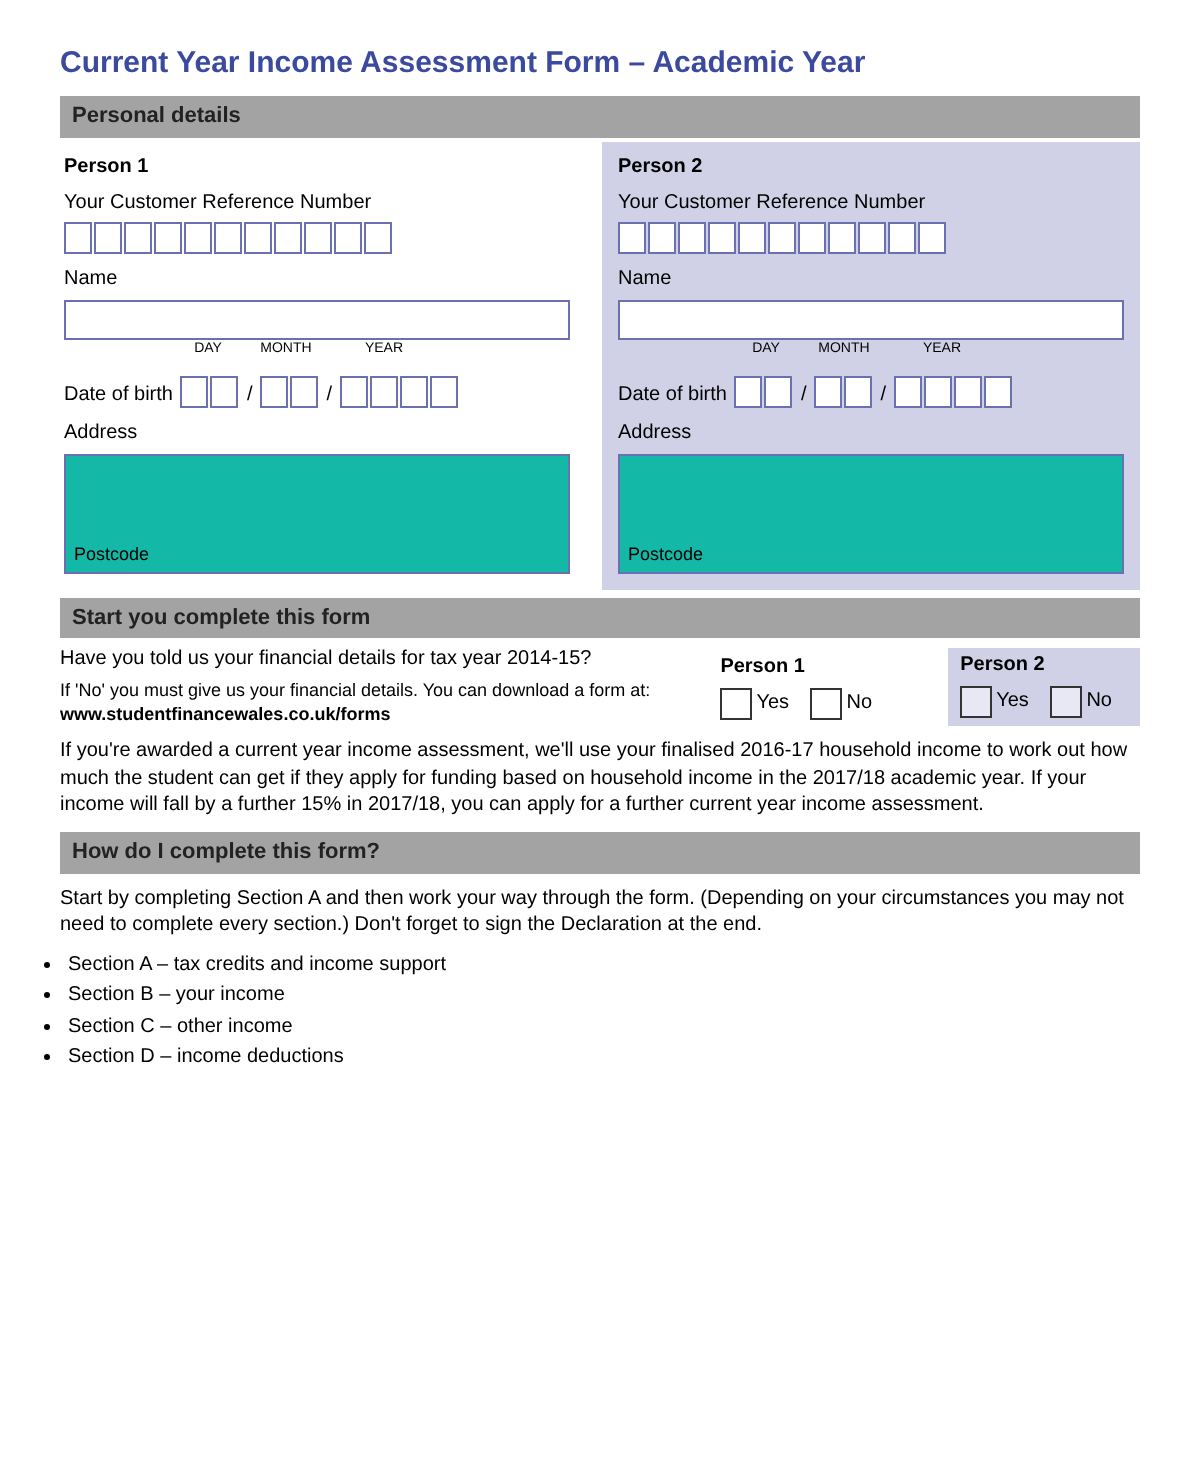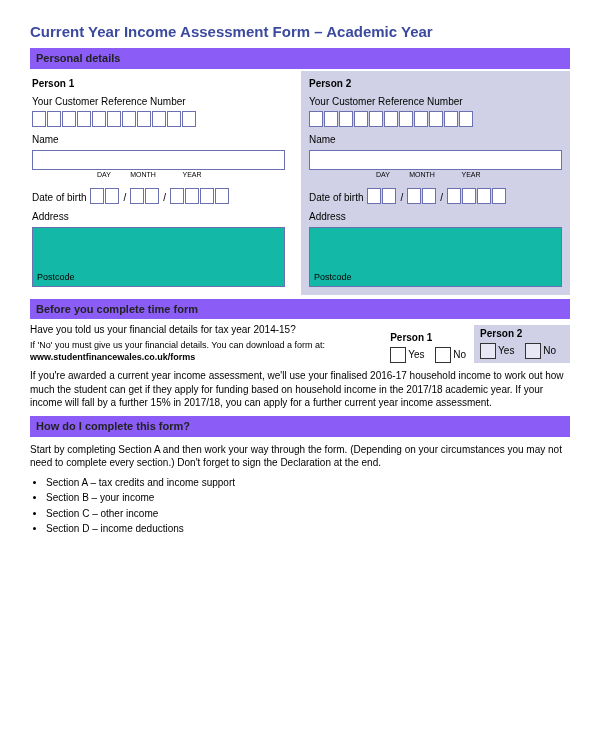--- a/index.html
+++ b/index.html
@@ -1,37 +1,37 @@
 <!DOCTYPE html>
 <html><head>
 <meta charset="utf-8">
 <style>
 body { margin:0; padding:0; font-family:Arial,sans-serif; background:#fff; color:#000; }
 .page { width:600px; height:730px; padding:22px 30px 16px 30px; box-sizing:border-box; font-size:10px; line-height:1.35; }
 .title { color:#3b4a9e; font-size:15px; font-weight:bold; margin-bottom:6px; }
-.section-header { background:#8b5cf6; color:#222; font-weight:bold; font-size:11px; padding:3px 6px; margin-top:4px; }
+.section-header { background:#a3a3a3; color:#222; font-weight:bold; font-size:11px; padding:3px 6px; margin-top:4px; }
 .columns { display:flex; gap:14px; margin-top:2px; }
 .col1 { flex:1; padding:6px 2px 6px 2px; }
 .col2 { flex:1; background:#d0d0e6; padding:6px 8px 8px 8px; }
 .fieldlabel { font-size:10px; margin-top:4px; }
 .boxrow { display:flex; gap:1px; margin-top:3px; }
 .charbox { width:14px; height:16px; border:1px solid #6a70b0; background:#fff; box-sizing:border-box; }
 .inputline { border:1px solid #6a70b0; background:#fff; height:18px; margin-top:3px; }
 .dobrow { display:flex; align-items:flex-end; gap:4px; margin-top:6px; }
 .doblabels { display:flex; gap:4px; font-size:7px; margin-left:56px; }
 .doblabels2 { display:flex; gap:4px; font-size:7px; margin-left:58px; }
 .addressbox { border:1px solid #6a70b0; background:#14b8a6; height:58px; margin-top:3px; position:relative; }
 .postcode { position:absolute; bottom:2px; left:4px; font-size:9px; }
 .para { margin:6px 0; font-size:10px; }
 .bold { font-weight:bold; }
-.inlineq { display:flex; align-items:flex-end; margin-top:4px; }
+.inlineq { display:flex; gap:30px; align-items:center; margin-top:4px; }
 .check { display:inline-block; width:14px; height:14px; border:1px solid #333; background:#fff; vertical-align:middle; }
 .check.hl { background:#e8e8f5; }
 .ynlabel { font-size:10px; margin-left:2px; margin-right:8px; }
-ul.bullets { margin:4px 0 4px 16px; padding:0; }
+ul.bullets { margin:4px 0 4px 4px; padding:0; }
 ul.bullets li { font-size:10px; margin:2px 0; }
 .gap { margin-top:6px; }
 .iconbox { display:inline-block; width:12px; height:14px; border:1px solid #333; vertical-align:middle; text-align:center; font-size:9px; line-height:13px; }
 </style>
 </head>
 <body>
 
 <div class="page">
   <div class="title">Current Year Income Assessment Form – Academic Year</div>
 
@@ -131,21 +131,21 @@
       </div>
       <div class="fieldlabel gap">Address</div>
       <div class="addressbox">
         <div class="postcode">Postcode</div>
       </div>
     </div>
 
   </div>
 
 
-  <div class="section-header">Before you complete time form</div>
+  <div class="section-header">Start you complete this form</div>
 
   <div class="inlineq">
     <div style="flex:1">
       <div>Have you told us your financial details for tax year 2014-15?</div>
       <div style="font-size:9px; margin-top:2px;">
         <span>If 'No' you must give us your financial details. You can download a form at: </span><br><span class="bold">www.studentfinancewales.co.uk/forms</span>
       </div>
     </div>
     <div style="text-align:left">
       <div class="bold" style="font-size:10px">Person 1</div>

